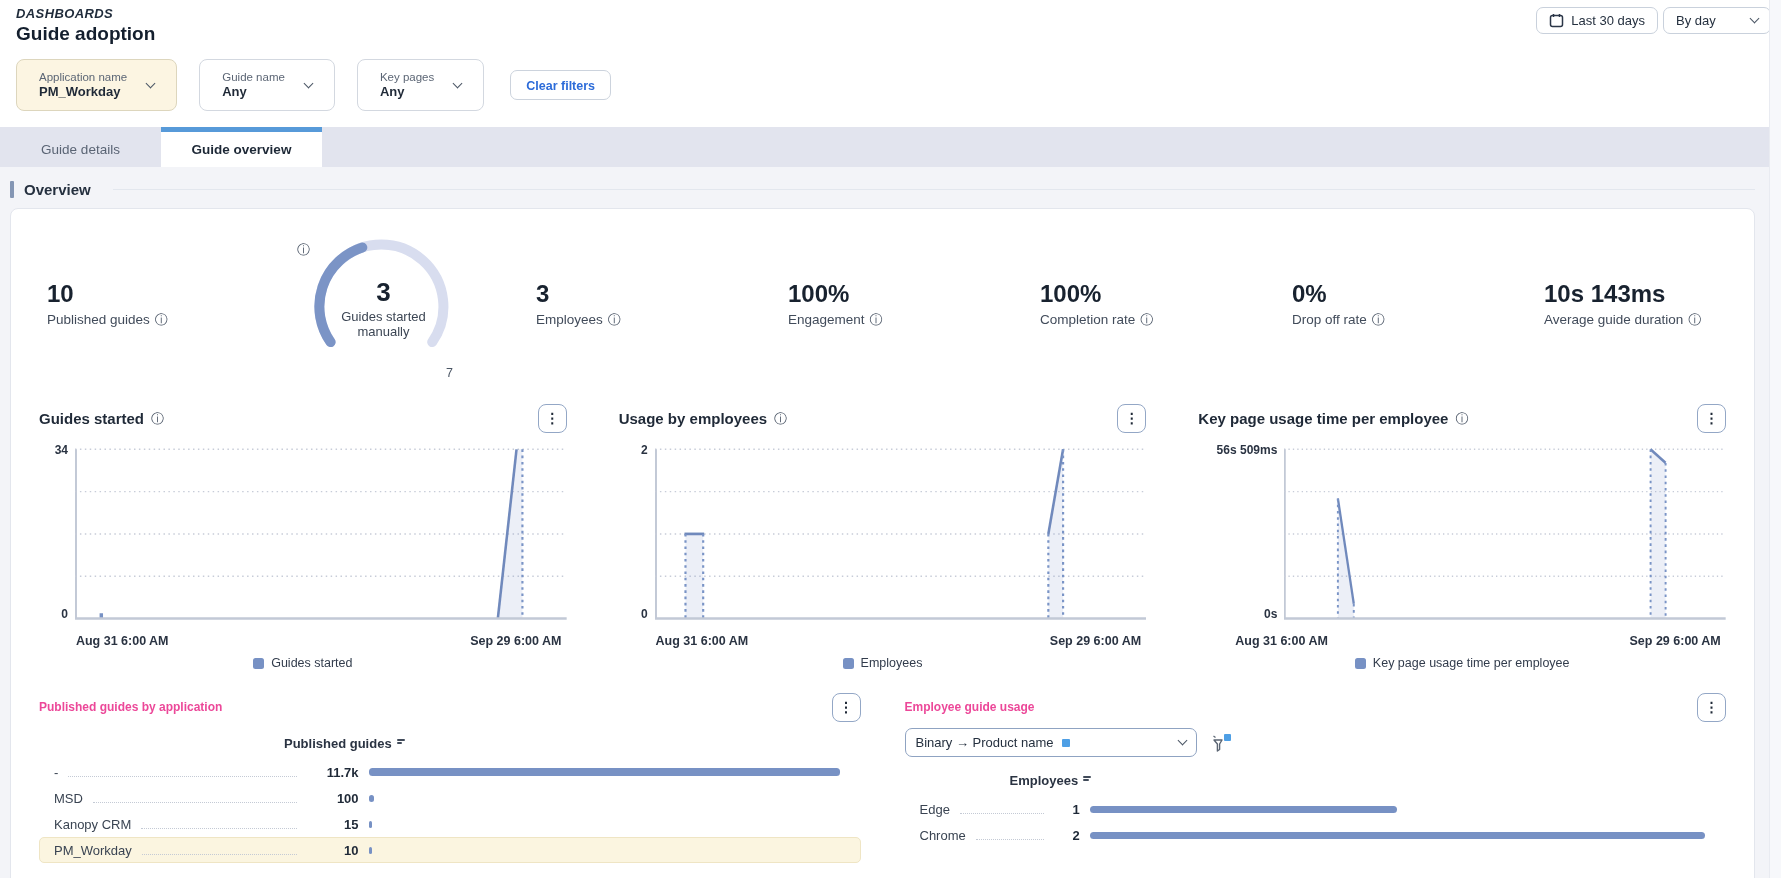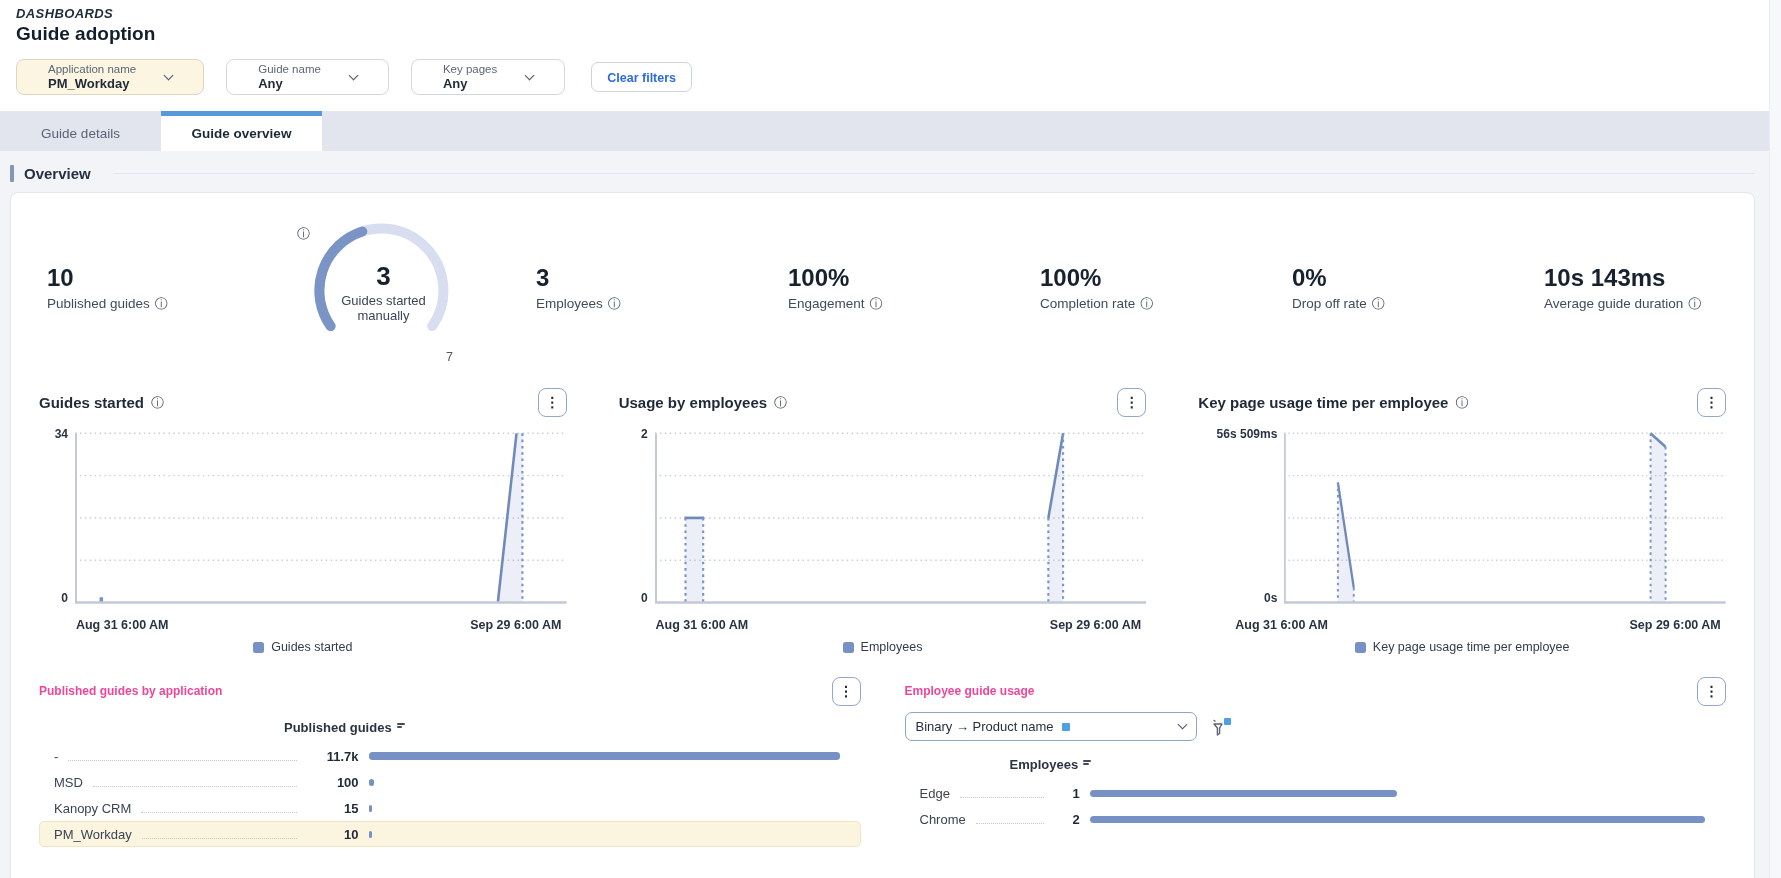--- a/index.html
+++ b/index.html
@@ -8,22 +8,22 @@
   .top { background:#fff; padding:6px 14px 0 16px; position:relative; }
   .breadcrumb { font-size:13px; font-weight:700; letter-spacing:.4px; color:#1f2b3a;font-style:italic; }
   .page-title { font-size:19px; font-weight:700; color:#141f2e; margin-top:2px; }
   .top-controls { position:absolute; top:7px; right:10px; display:flex; gap:5px; }
   .ctl-btn { display:flex; align-items:center; gap:7px; height:27px; padding:0 12px;
     border:1px solid #c9d1dc; border-radius:7px; background:#fff; font-size:13px; color:#25303f; cursor:pointer; }
   .chev { width:7px; height:7px; border-right:1.6px solid #4b5665; border-bottom:1.6px solid #4b5665;
     transform:rotate(45deg); margin-top:-4px; }
   
   .filters { background:#fff; display:flex; align-items:center; gap:22px; padding:14px 16px 16px 16px; }
-  .chip { display:flex; align-items:center; gap:29px; border:1px solid #d3d8e0; border-radius:8px;
-    background:#fff; padding:5px 31px; height:36px; cursor:pointer; }
+  .chip { display:flex; align-items:center; gap:20px; border:1px solid #d3d8e0; border-radius:8px;
+    background:#fff; padding:5px 22px; height:52px; cursor:pointer; }
   .chip.selected { background:#fcf5e2; border-color:#ddd6bd; }
   .chip .lab { font-size:11.5px; color:#5c6675; }
   .chip .val { font-size:13px; font-weight:700; color:#1f2937; margin-top:1px; }
   .btn-clear { height:30px; padding:8px 15px; margin-left:4px; border:1px solid #ccd3dd; border-radius:7px;
     background:#fff; color:#2d6cd9; font-size:12.5px; font-weight:700; cursor:pointer; }
   
   .tabs { display:flex; background:#e2e4ee; height:40px; }
   .tab { width:161px; display:flex; align-items:center; justify-content:center; font-size:13.5px;
     color:#5a6474; cursor:pointer; border-top:5px solid transparent; }
   .tab.active { background:#fff; border-top:5px solid #579ad9; color:#1d2836; font-weight:700; }
@@ -99,20 +99,34 @@
   
   .scroll-track { position:fixed; right:0; top:0; width:12px; height:878px; background:#f7f8fb;
     border-left:1px solid #e9ebf1; }
 </style>
 </head>
 <body>
 
 <div class="top">
   <div class="breadcrumb">DASHBOARDS</div>
   <div class="page-title">Guide adoption</div>
+  <div class="top-controls">
+    <button class="ctl-btn">
+      <svg width="15" height="15" viewBox="0 0 15 15">
+        <rect x="1.5" y="2.5" width="12" height="11" rx="2" fill="none" stroke="#2b3648" stroke-width="1.5"></rect>
+        <line x1="4.5" y1="1" x2="4.5" y2="4" stroke="#2b3648" stroke-width="1.5"></line>
+        <line x1="10.5" y1="1" x2="10.5" y2="4" stroke="#2b3648" stroke-width="1.5"></line>
+      </svg>
+      <span>Last 30 days</span>
+    </button>
+    <button class="ctl-btn" style="width:108px; justify-content:space-between;">
+      <span>By day</span>
+      <span class="chev"></span>
+    </button>
+  </div>
 </div>
 
 <div class="filters">
   <div class="chip selected">
     <div>
       <div class="lab">Application name</div>
       <div class="val">PM_Workday</div>
     </div>
     <span class="chev"></span>
   </div>

